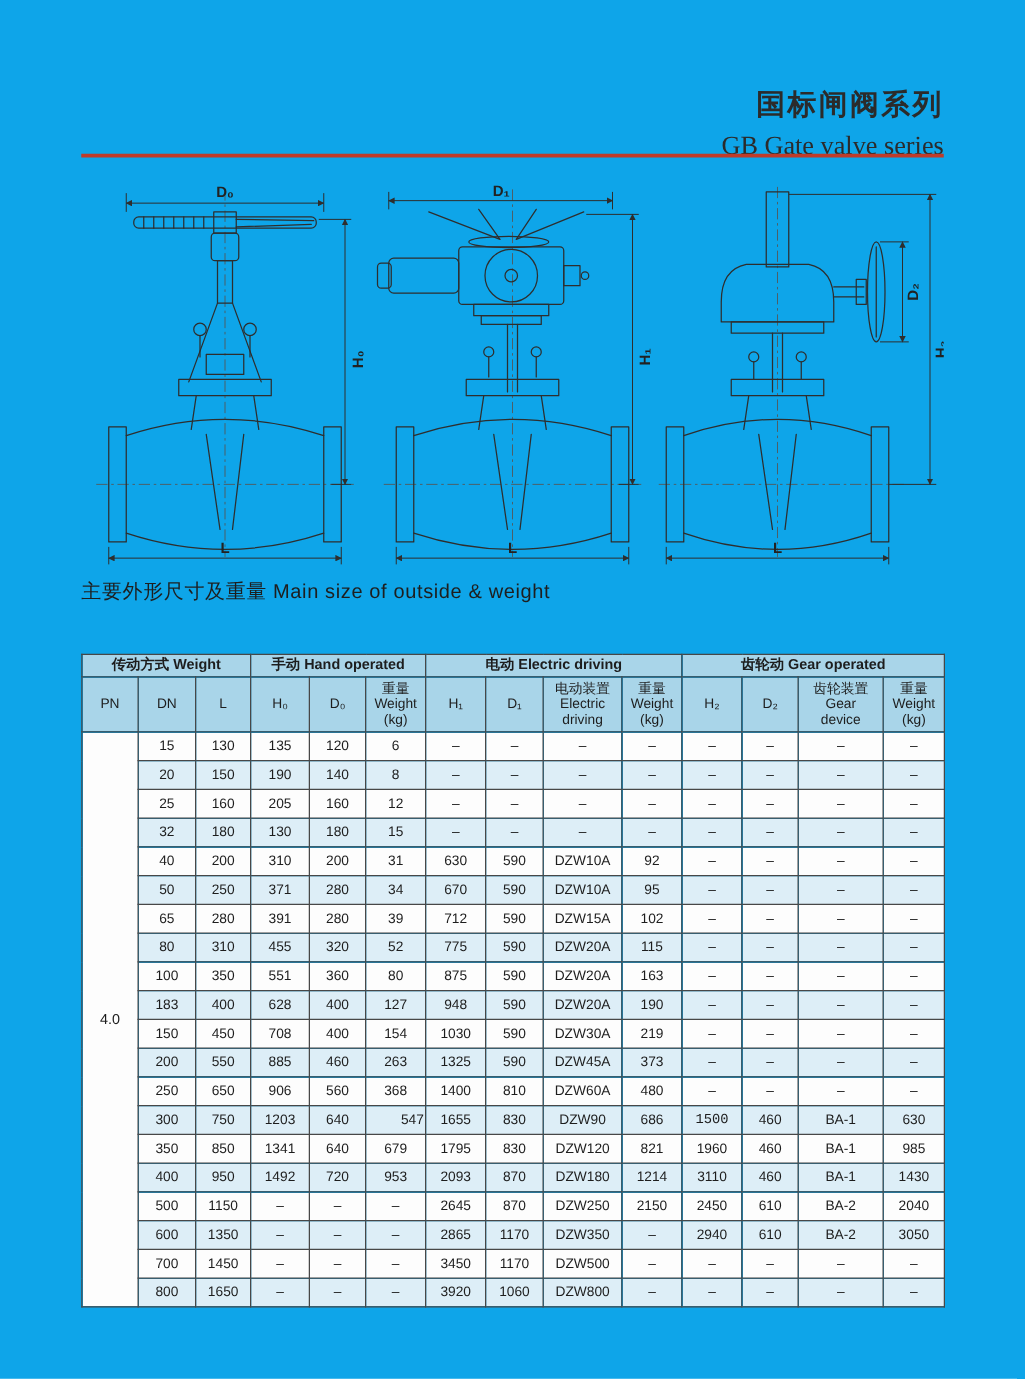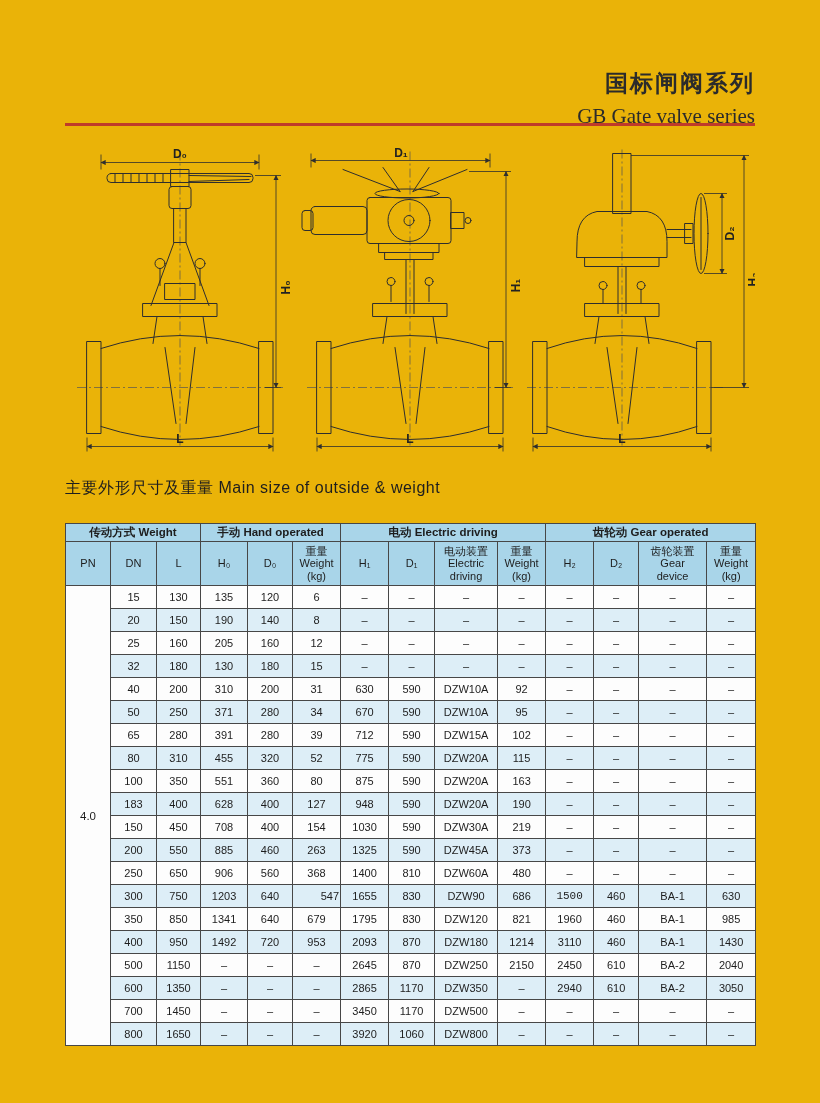--- a/index.html
+++ b/index.html
@@ -1,33 +1,33 @@
 <!DOCTYPE html>
 <html><head>
 <meta charset="utf-8">
 <style>
   html,body{margin:0;padding:0;background:#ffffff;}
   body{width:820px;height:1103px;font-family:"Liberation Sans",sans-serif;color:#222;position:relative;overflow:hidden;}
-  .page{position:relative;width:820px;height:1103px;background:#eab308;}
+  .page{position:relative;width:820px;height:1103px;background:#0ea5e9;}
 
   
   .header{position:absolute;top:68px;right:65px;text-align:right;}
   .title-cn{font-size:23px;font-weight:bold;letter-spacing:2px;color:#2b2b2b;}
   .title-en{font-size:21px;margin-top:5px;color:#2b2b2b;font-family:Liberation Serif, serif;}
   .red-rule{position:absolute;top:123px;left:65px;width:690px;height:3px;background:#bf3b2a;}
 
   
   .drawings{position:absolute;top:143px;left:65px;width:690px;height:315px;display:flex;justify-content:space-between;}
   svg .art{stroke:#2e2e2e;stroke-width:1;fill:none;stroke-linecap:round;stroke-linejoin:round;}
   svg .dim{stroke:#2e2e2e;stroke-width:0.8;fill:none;}
   svg .cl{stroke:#555;stroke-width:0.7;fill:none;stroke-dasharray:9 3 2 3;}
   svg .dimtext{font-family:"Liberation Sans",sans-serif;font-size:12px;font-weight:bold;fill:#222;text-anchor:middle;stroke:none;}
 
   
-  .section-title{position:absolute;top:478px;left:65px;font-size:16px;color:#1e1e1e;letter-spacing:0.5px;}
+  .section-title{position:absolute;top:463px;left:65px;font-size:16px;color:#1e1e1e;letter-spacing:0.5px;}
   .model-line{position:absolute;top:501px;left:65px;font-size:12.5px;color:#2a2a2a;letter-spacing:0.5px;}
 
   
   .table-wrap{position:absolute;top:523px;left:65px;}
   table{border-collapse:collapse;table-layout:fixed;width:690px;font-size:11px;color:#1d1d1d;}
   th,td{border:1px solid #474747;text-align:center;vertical-align:middle;padding:0 1px;overflow:hidden;}
   thead th{background:#a9d5e9;font-weight:normal;white-space:pre-line;line-height:1.15;}
   tr.group-row th{height:17px;font-weight:bold;font-size:11.5px;}
   tr.cols-row th{height:43px;}
   tbody td{height:22px;background:#fdfdfd;}

